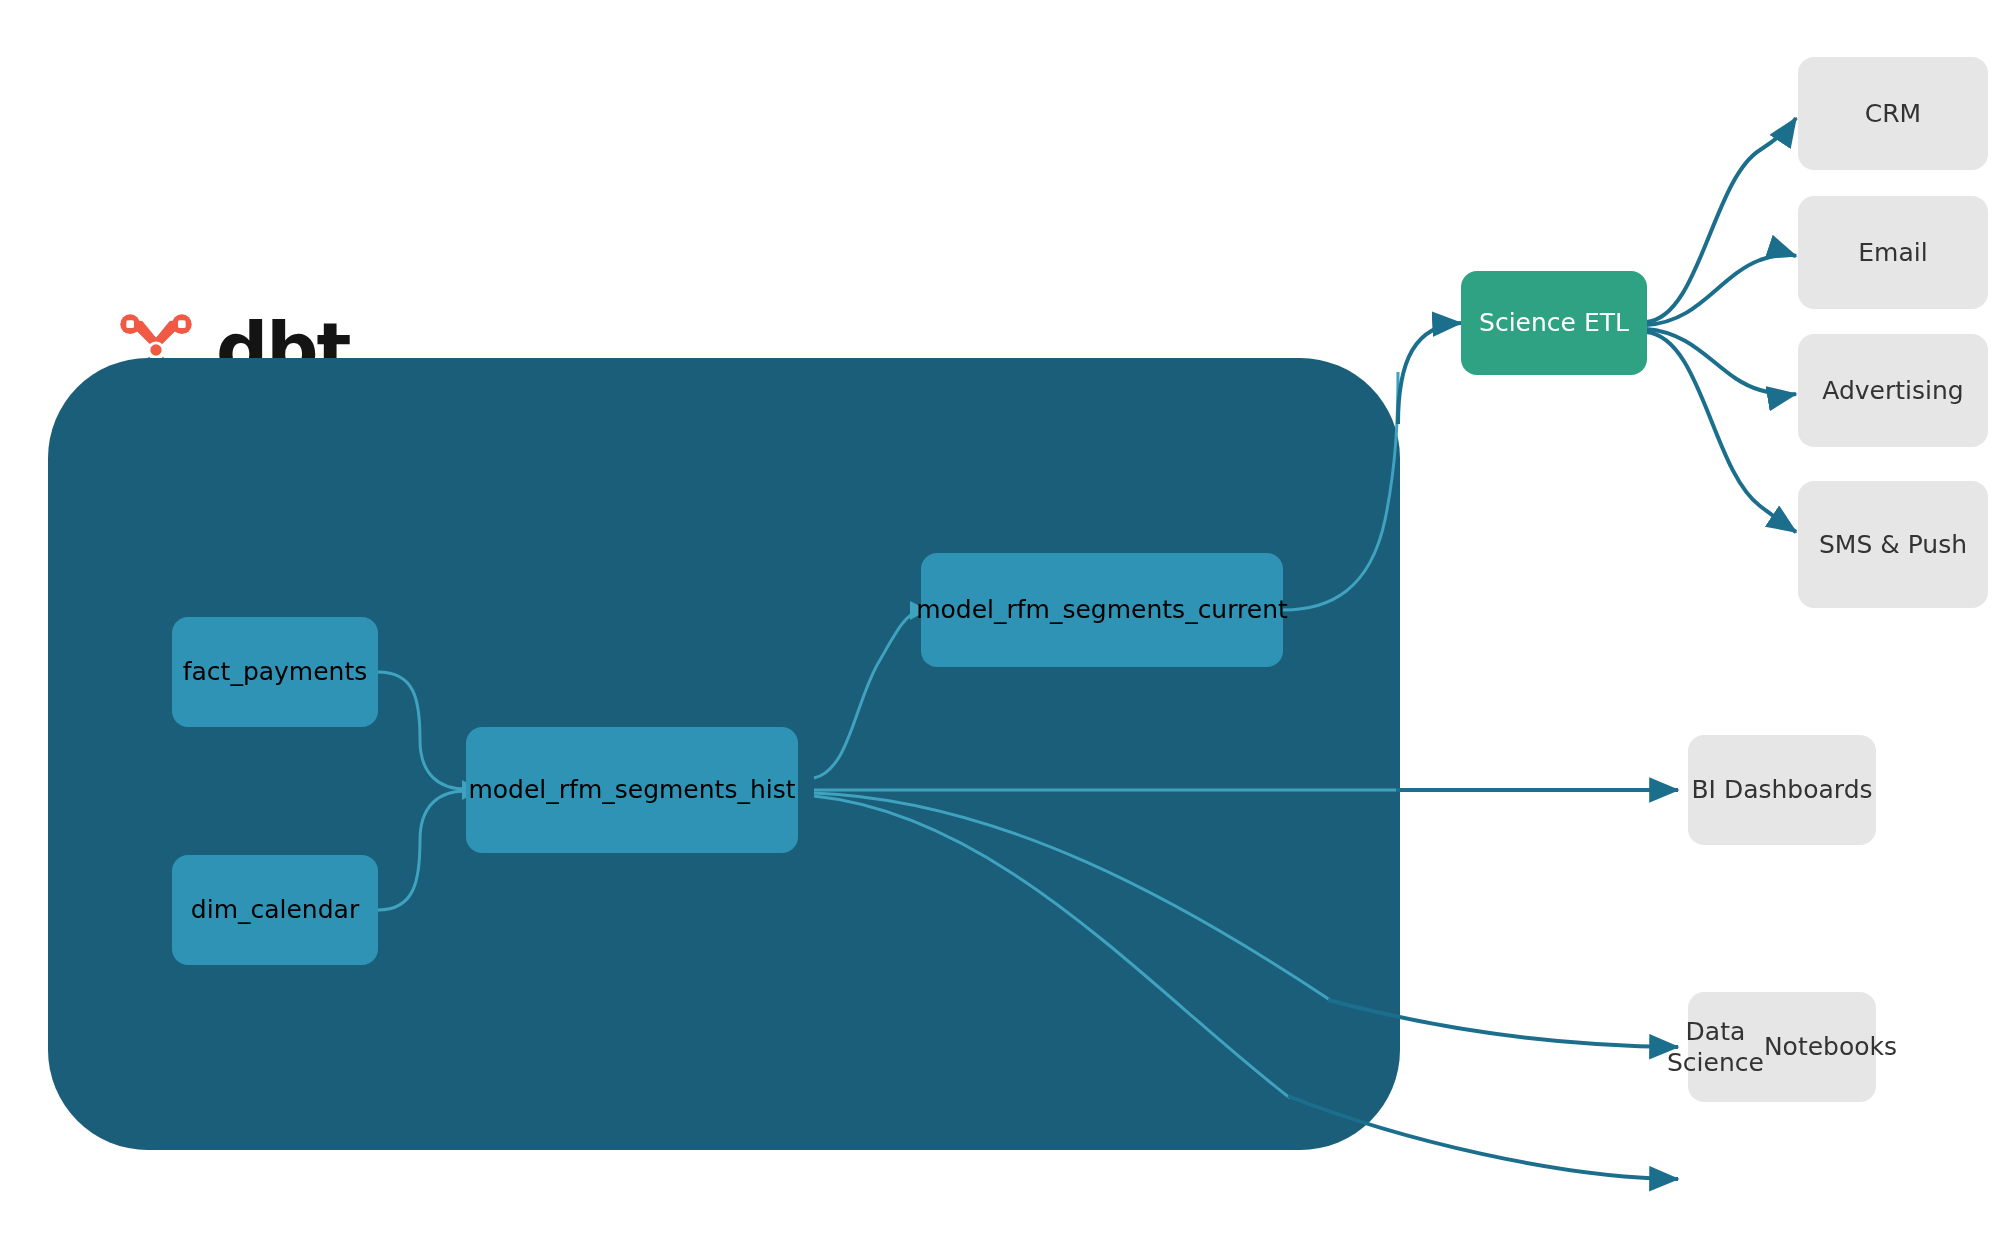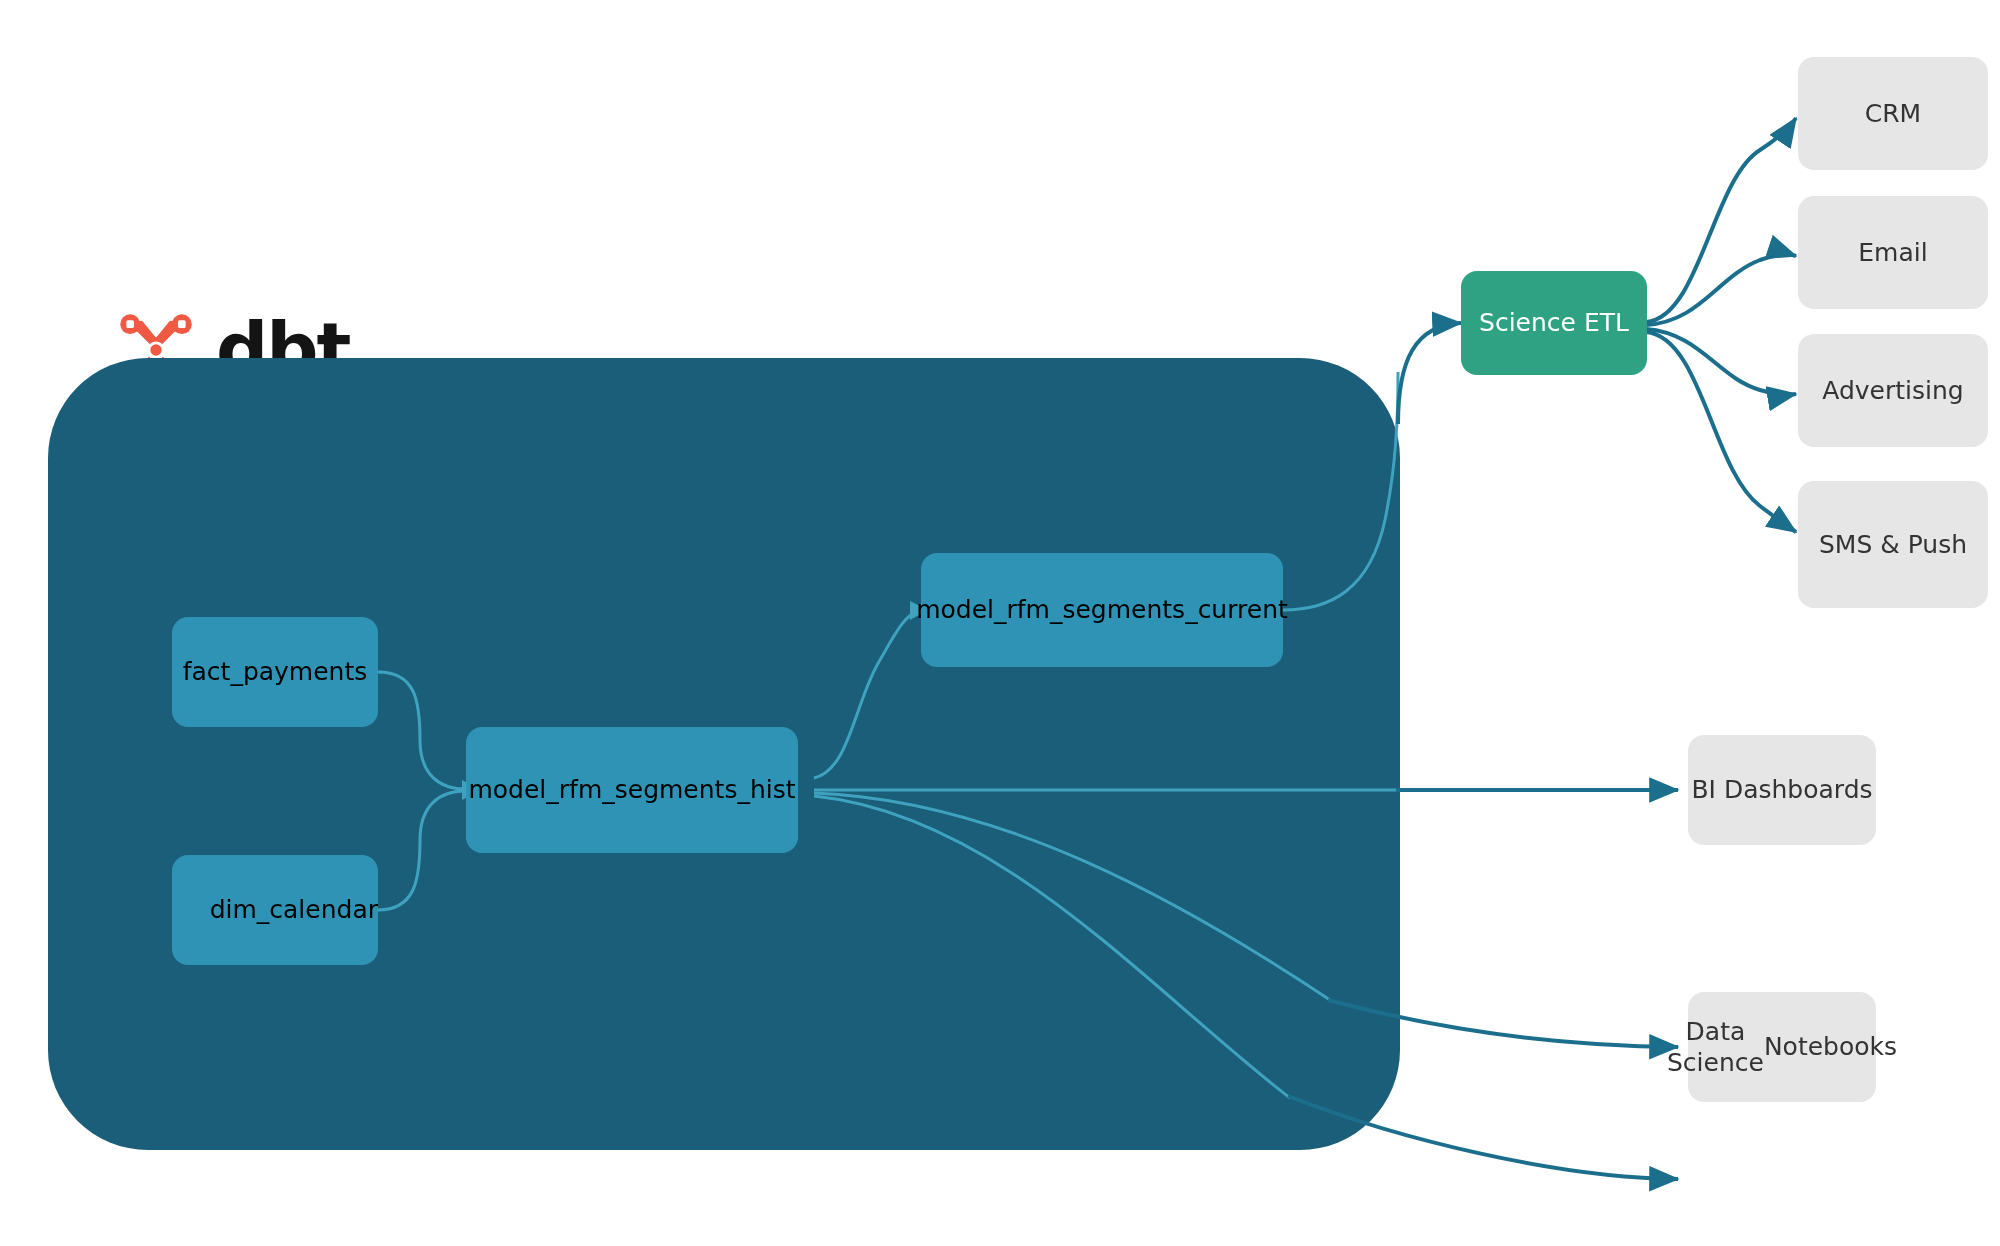--- a/index.html
+++ b/index.html
@@ -80,21 +80,21 @@
 
     <path class="edge-in" d="M814,793 C1000,800 1180,900 1330,1000"></path>
 
     <path class="edge-in" d="M814,796 C1000,815 1150,990 1290,1098"></path>
   </svg>
 
   <div class="node model-node" style="left:172px;top:617px;width:206px;height:110px;">
     <span>fact_payments</span>
   </div>
 
-  <div class="node model-node" style="left:172px;top:855px;width:206px;height:110px;justify-content:flex-end;">
+  <div class="node model-node" style="left:172px;top:855px;width:206px;height:110px;">
     <span>dim_calendar</span>
   </div>
 
   <div class="node model-node" style="left:466px;top:727px;width:332px;height:126px;">
     <span>model_rfm_segments_hist</span>
   </div>
 
   <div class="node model-node" style="left:921px;top:553px;width:362px;height:114px;">
     <span>model_rfm_segments_current</span>
   </div>

